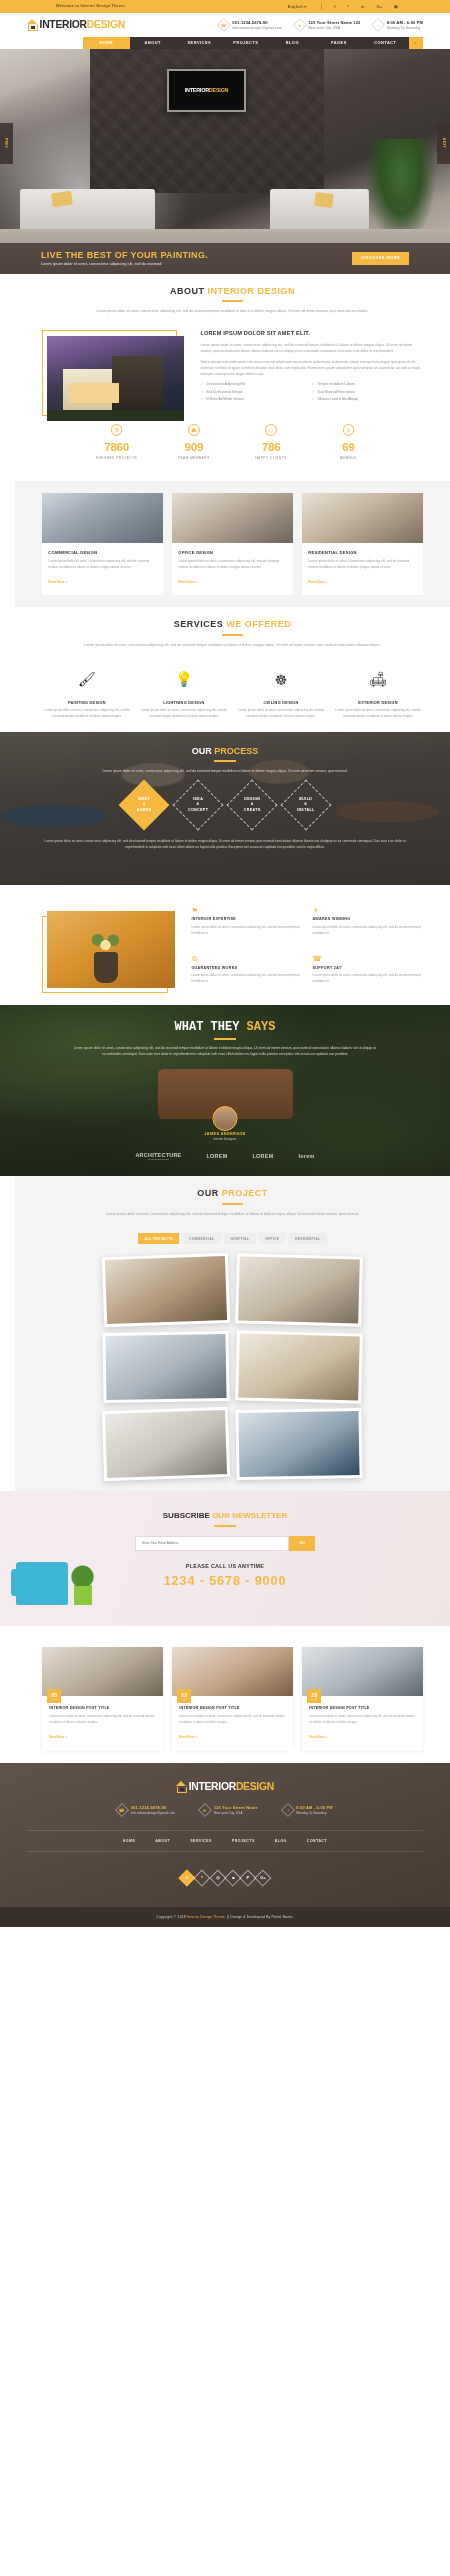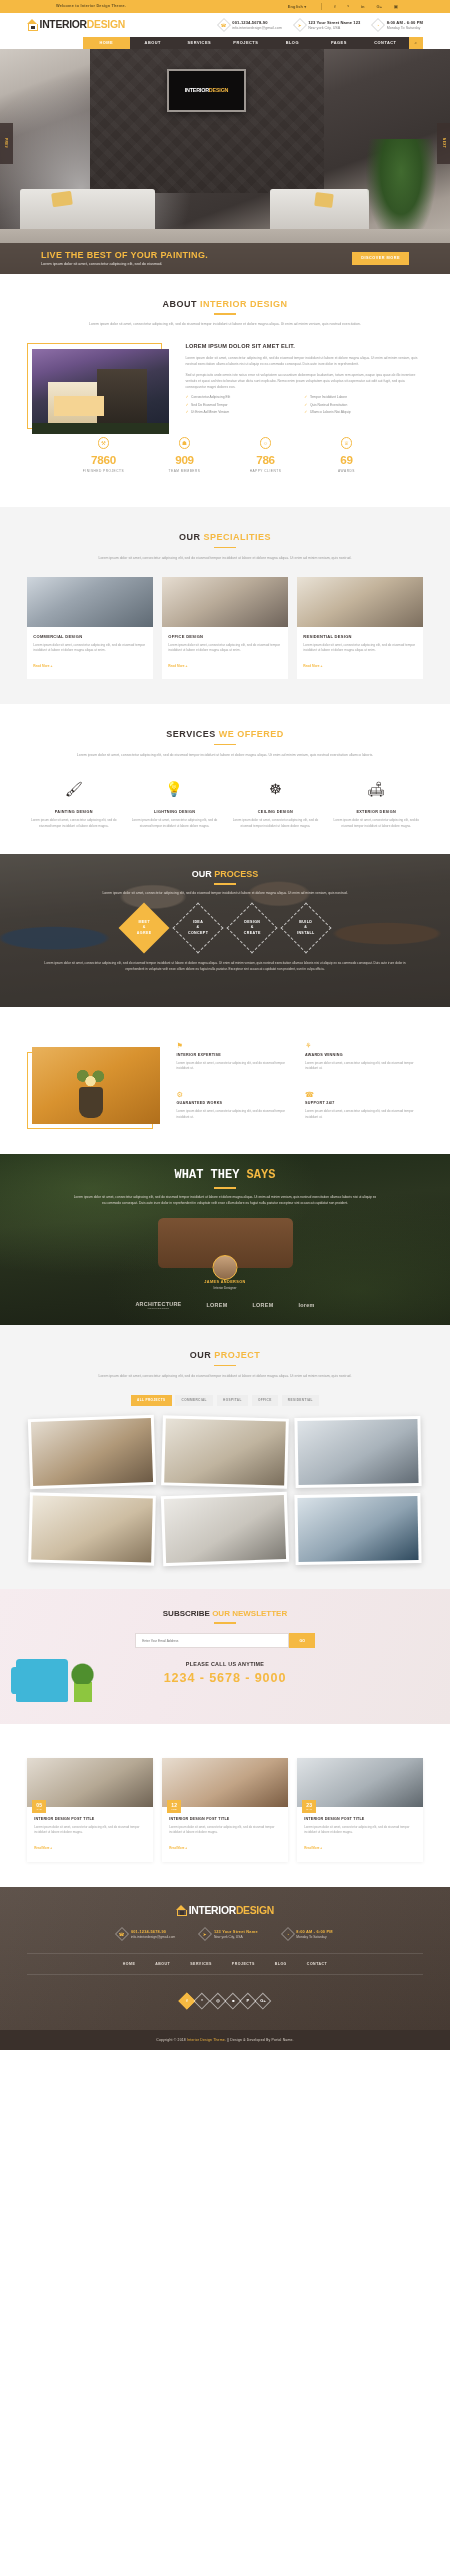--- a/index.html
+++ b/index.html
@@ -127,21 +127,21 @@
     display: flex; align-items: center; padding: 0 41px;
   }
   .hero-caption h2 { color: #f5b942; font-size: 9px; font-weight: 800; letter-spacing: 0.3px; }
   .hero-caption p { color: #e6e1dc; font-size: 3.8px; margin-top: 2.7px; }
   .hero-caption .btn {
     margin-left: auto; background: #f5b942; color: #fff; font-size: 3.8px; font-weight: 700;
     padding: 4.5px 9px; letter-spacing: 0.5px;
   }
 
   
-  .section { padding: 25px 27px; }
+  .section { padding: 12px 27px; margin-left: 15px; }
   .section.grey { background: #f4f4f4; }
   .sec-head { text-align: center; margin-bottom: 16px; }
   .sec-head h3 { font-size: 9px; font-weight: 800; letter-spacing: 0.5px; }
   .sec-head h3 .dark { color: #3a3230; }
   .sec-head h3 .amber { color: #f5b942; }
   .sec-head .rule { width: 21.6px; height: 1.8px; background: #f5b942; margin: 4.5px auto 6.3px; }
   .sec-head p { font-size: 3.5px; color: #9a9a9a; line-height: 1.75; max-width: 297px; margin: 0 auto; }
 
   
   .about { display: flex; gap: 14.4px; margin-top: 7.2px; }
@@ -506,25 +506,20 @@
       </div>
       <div class="stat">
         <div class="ico">♕</div>
         <div class="num">69</div>
         <div class="lbl">AWARDS</div>
       </div>
     </div>
   </section>
 
   <section class="section grey">
-    <div class="sec-head">
-      <h3><span class="dark">OUR</span> <span class="amber">SPECIALITIES</span></h3>
-      <div class="rule"></div>
-      <p>Lorem ipsum dolor sit amet, consectetur adipiscing elit, sed do eiusmod tempor incididunt ut labore et dolore magna aliqua. Ut enim ad minim veniam, quis nostrud.</p>
-    </div>
     <div class="cards3">
       <div class="card">
         <div class="thumb t1"></div>
         <div class="body">
           <h5>COMMERCIAL DESIGN</h5>
           <p>Lorem ipsum dolor sit amet, consectetur adipiscing elit, sed do eiusmod tempor incididunt ut labore et dolore magna aliqua ut enim.</p>
           <span class="more">Read More +</span>
         </div>
       </div>
       <div class="card">

